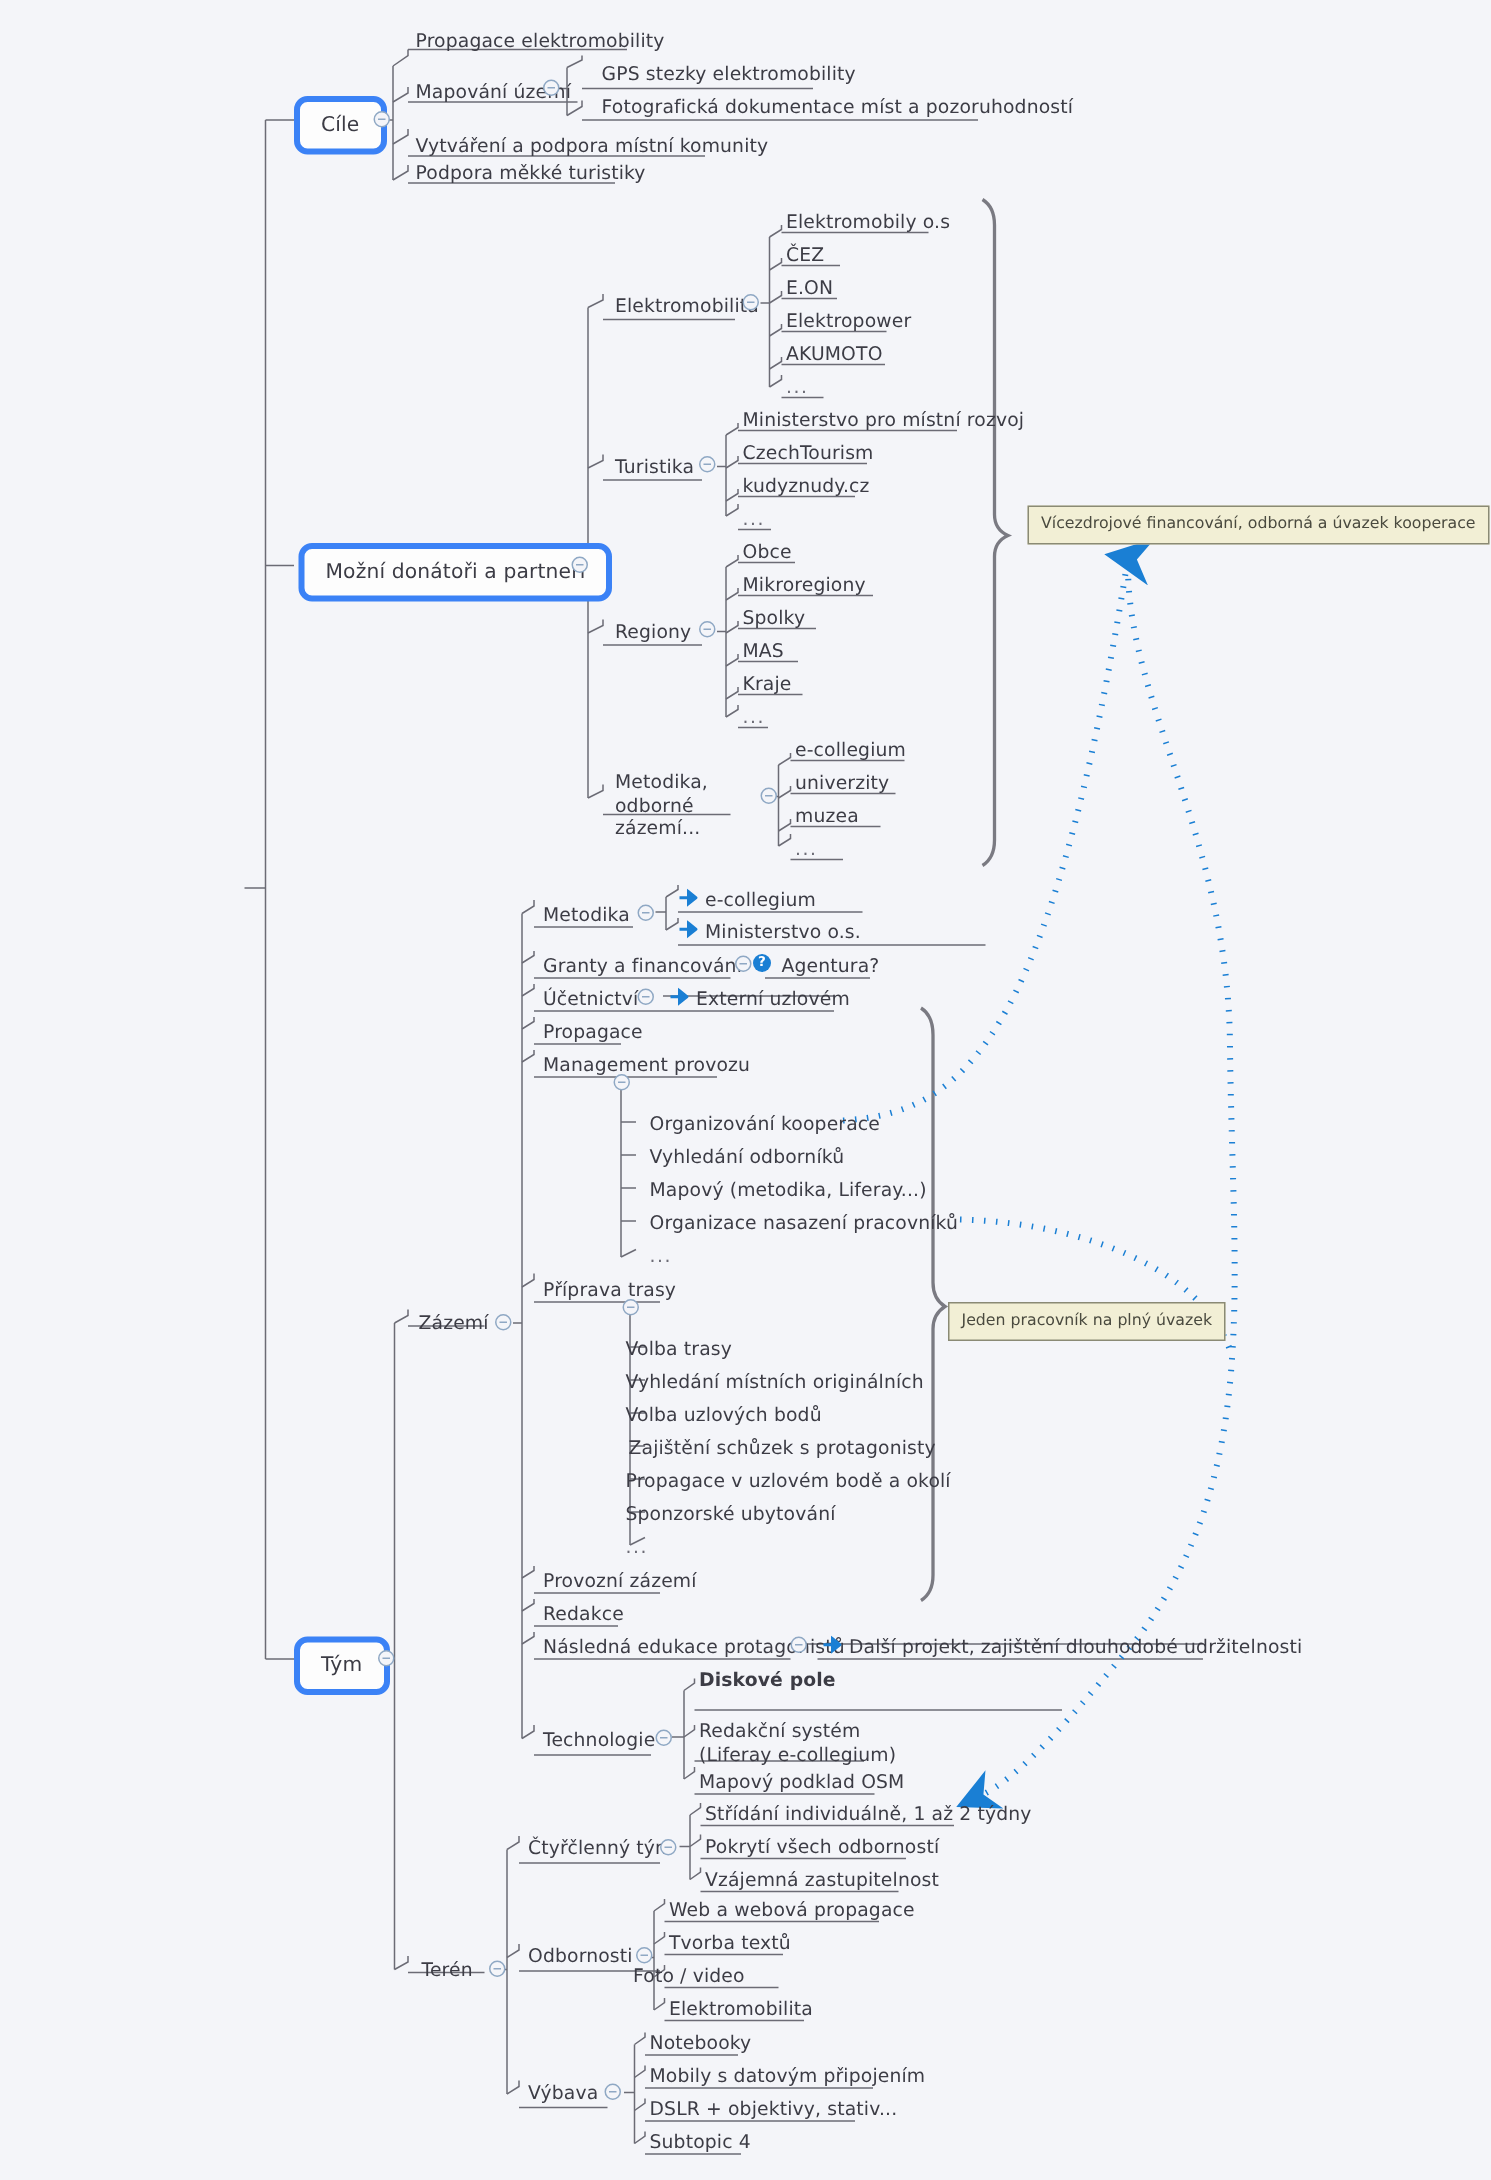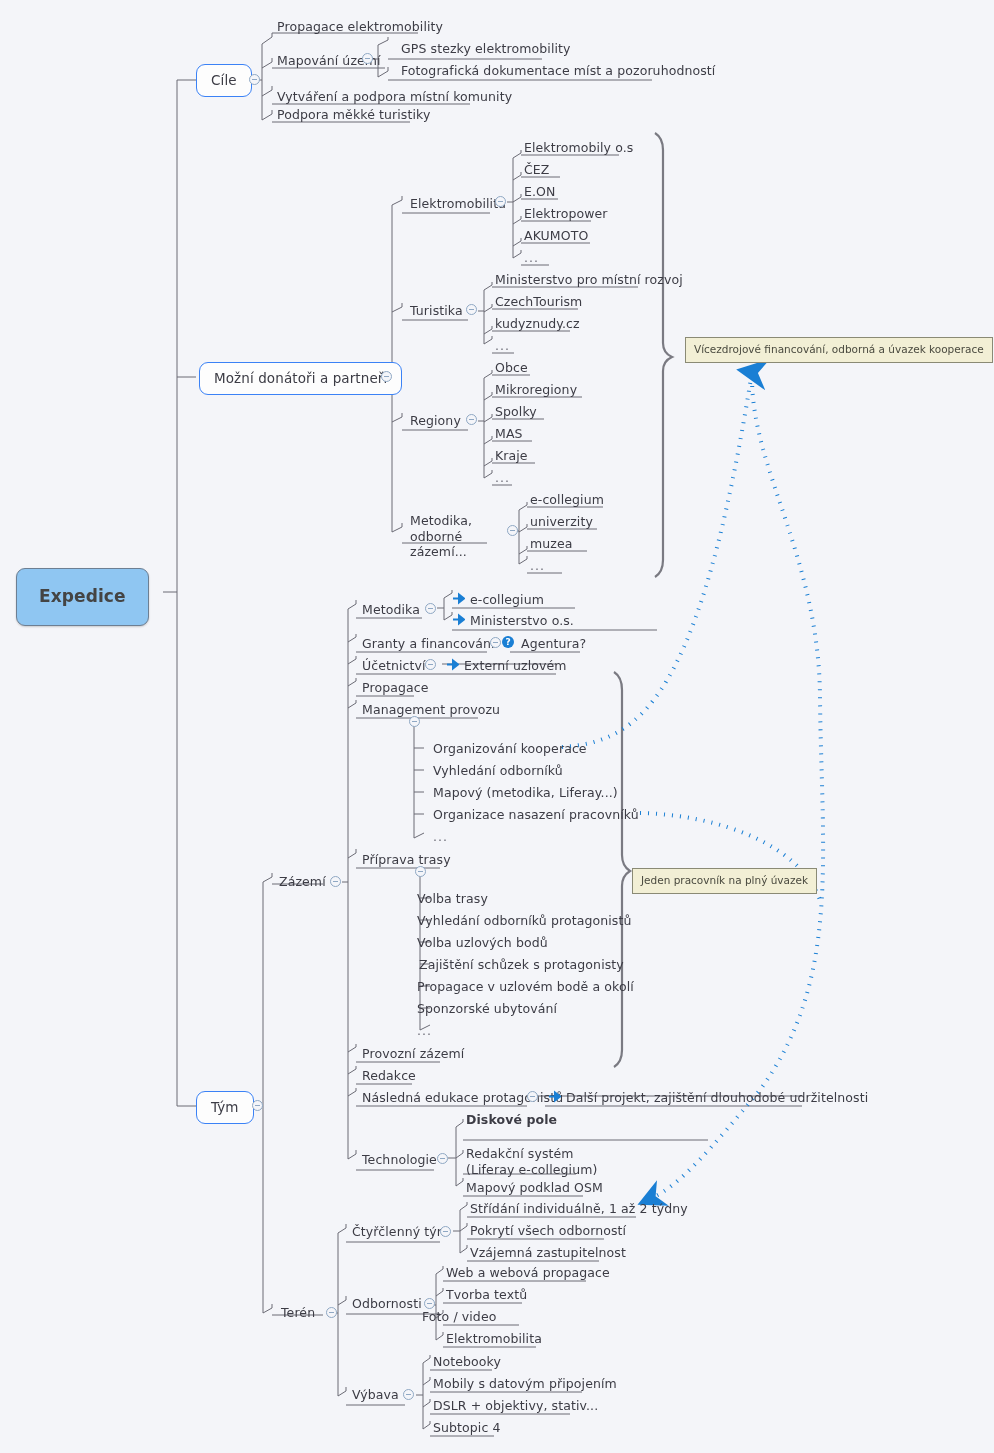--- a/index.html
+++ b/index.html
@@ -24,21 +24,21 @@
     color: #3c3c45;
     letter-spacing: .1px;
   }
   .node .lbl { display:block; }
 
   
   .t-plain { padding: 0 2px 2px 2px; }
 
   
   .t-box {
-    border: 1px solid #3b82f6;
+    border: 4px solid #3b82f6;
     border-radius: 9px;
     background: #fdfdfd;
     padding: 7px 14px;
     font-size: 13.5px;
   }
   .t-root {
     border: 1px solid #6d7f93;
     border-radius: 9px;
     background: #8fc6f2;
     color: #444;
@@ -319,23 +319,20 @@
       <path d="M430,1436 L494,1436"></path>
     </g>
 
     <g fill="none" stroke="#1a7fd4" stroke-width="4" stroke-linecap="butt" stroke-dasharray="1 7">
       <path d="M752,378 C752,470 820,560 820,700 C822,860 840,980 760,1090 C710,1150 680,1185 652,1198" marker-end="url(#arrowEnd)"></path>
       <path d="M562,747 C640,742 700,700 752,372" marker-end="url(#arrowUp)"></path>
       <path d="M640,813 C720,815 800,845 820,900"></path>
     </g>
   </svg>
 
-  <div class="node t-root" style="left:16px; top:568px;">
-    <span class="lbl">Expedice</span>
-  </div>
 
   <div class="node t-box" style="left:196px; top:64px;">
     <span class="lbl">Cíle</span>
   </div>
   <div class="collapse" style="left:249px; top:74px;"></div>
 
   <div class="node t-plain" style="left:275px; top:19px;">
     <span class="lbl">Propagace elektromobility</span>
     </div>
 
@@ -529,21 +526,21 @@
 
   <div class="node t-plain" style="left:360px; top:852px;">
     <span class="lbl">Příprava trasy</span>
     </div>
   <div class="collapse" style="left:415px; top:866px;"></div>
 
   <div class="node t-plain" style="left:415px; top:891px;">
     <span class="lbl">Volba trasy</span>
     </div>
   <div class="node t-plain" style="left:415px; top:913px;">
-    <span class="lbl">Vyhledání odborníků protagonistů</span>
+    <span class="lbl">Vyhledání místních originálních</span>
     </div>
   <div class="node t-plain" style="left:415px; top:935px;">
     <span class="lbl">Volba uzlových bodů</span>
     </div>
   <div class="node t-plain" style="left:417px; top:957px;">
     <span class="lbl">Zajištění schůzek s protagonisty</span>
     </div>
   <div class="node t-plain" style="left:415px; top:979px;">
     <span class="lbl">Propagace v uzlovém bodě a okolí</span>
     </div>

